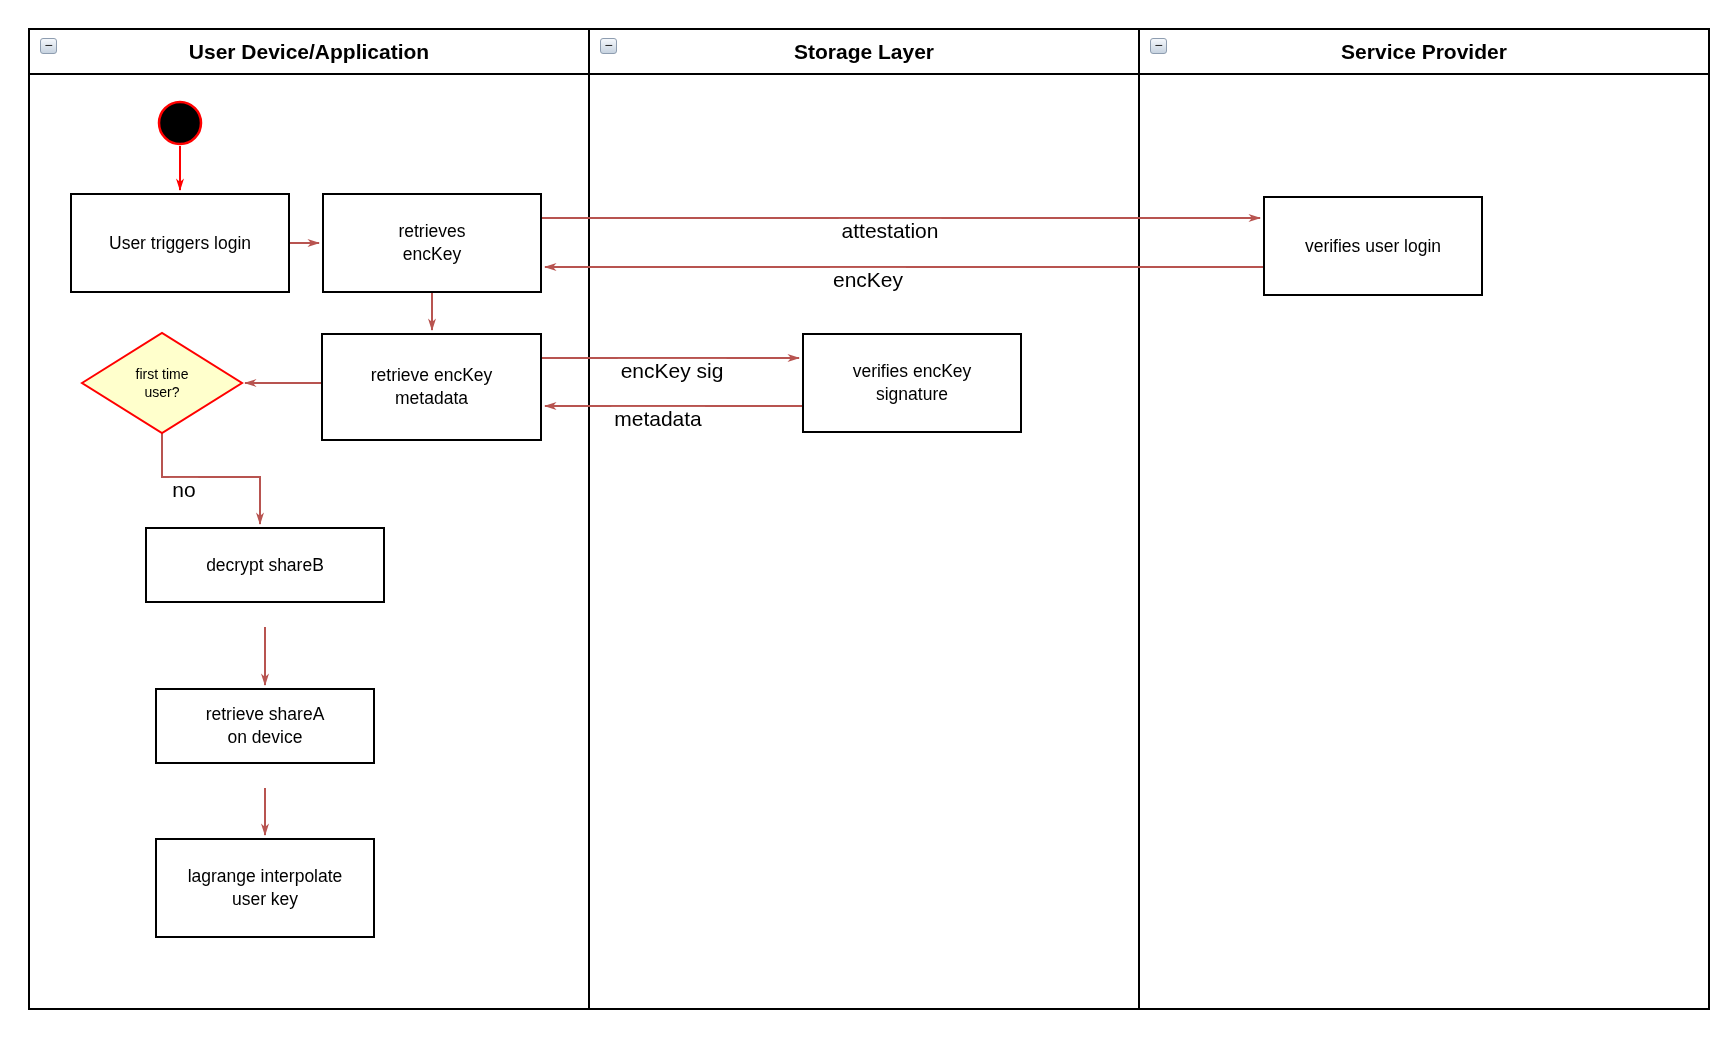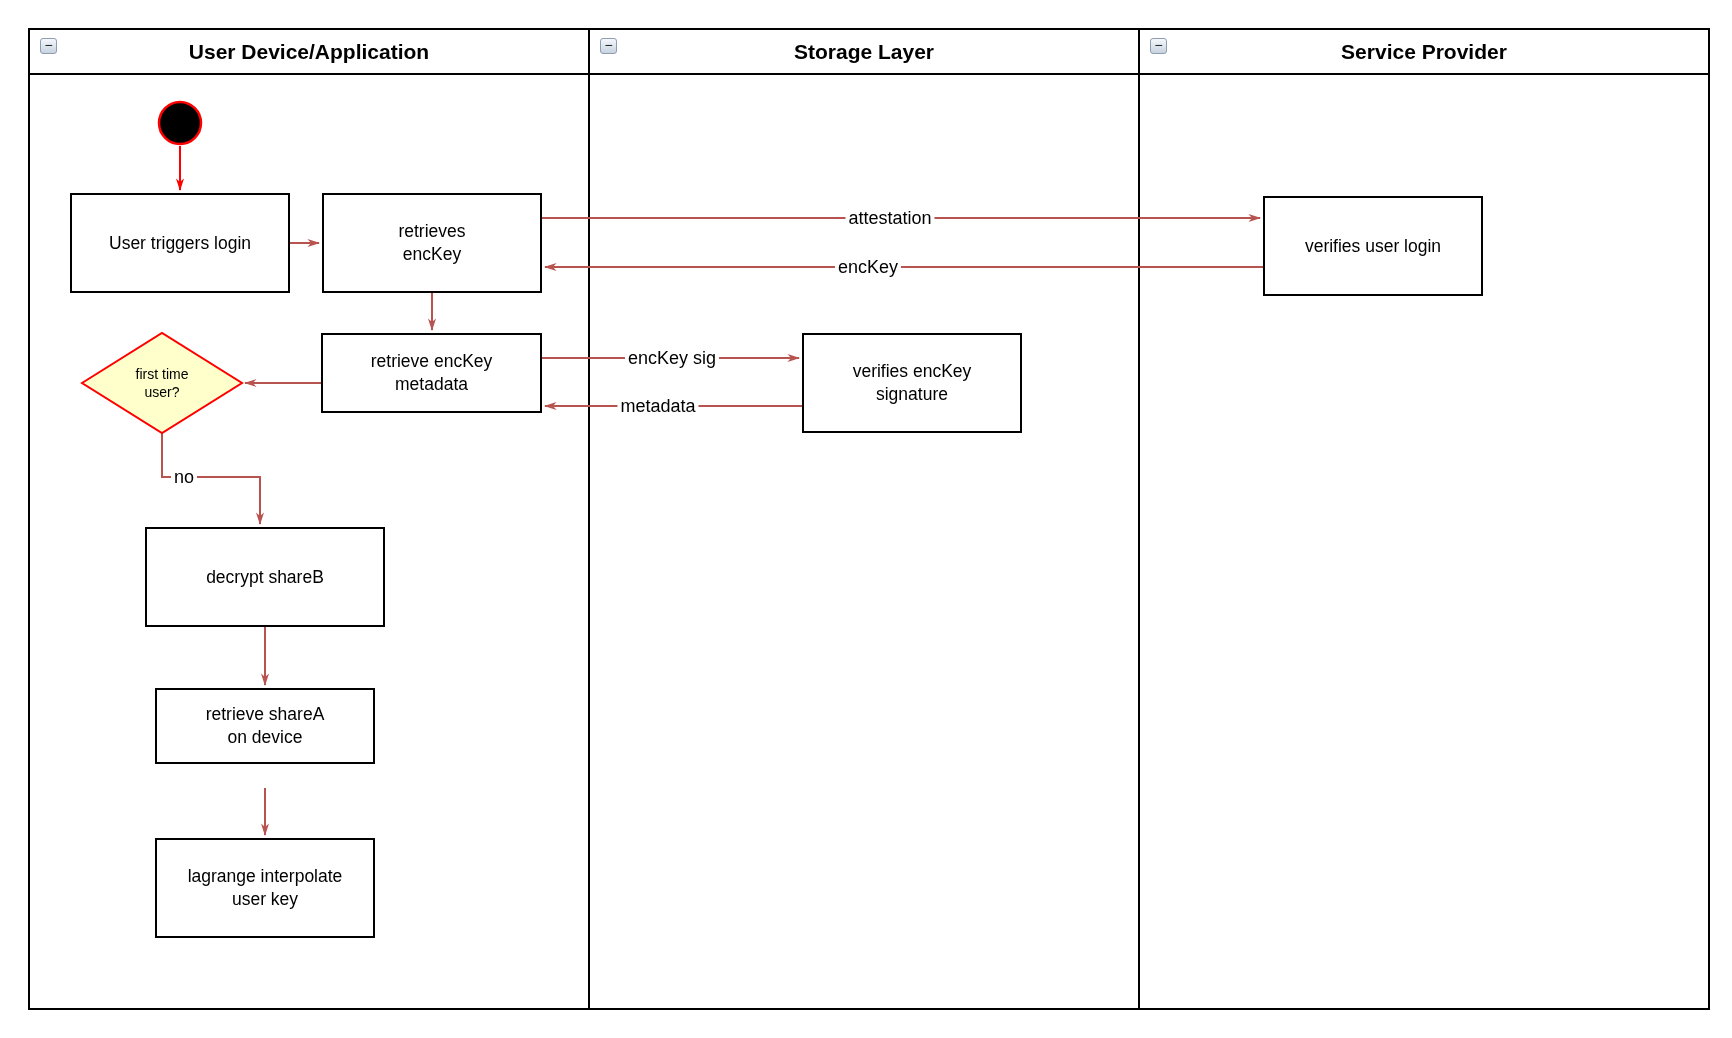--- a/index.html
+++ b/index.html
@@ -30,35 +30,35 @@
     box-sizing:border-box;cursor:pointer;
   }
   
   .node{
     position:absolute;background:#fff;border:2px solid #000;box-sizing:border-box;
     display:flex;align-items:center;justify-content:center;text-align:center;
     font-size:17.5px;line-height:1.3;white-space:pre-line;
   }
   .n-login{left:70px;top:193px;width:220px;height:100px;}
   .n-retrieves{left:322px;top:193px;width:220px;height:100px;}
-  .n-metadata{left:321px;top:333px;width:221px;height:80px;}
-  .n-decrypt{left:145px;top:527px;width:240px;height:100px;}
+  .n-metadata{left:321px;top:333px;width:221px;height:108px;}
+  .n-decrypt{left:145px;top:527px;width:240px;height:76px;}
   .n-sharea{left:155px;top:688px;width:220px;height:76px;}
   .n-lagrange{left:155px;top:838px;width:220px;height:100px;}
   .n-verifysig{left:802px;top:333px;width:220px;height:100px;}
   .n-verifylogin{left:1263px;top:196px;width:220px;height:100px;}
   .decision-label{
     position:absolute;left:162px;top:383px;transform:translate(-50%,-50%);
     text-align:center;font-size:14px;line-height:1.25;white-space:pre-line;
     background:transparent;
   }
   
   .edge-label{
     position:absolute;transform:translate(-50%,-50%);
-    background:#fff;padding:0 3px;font-size:18px;line-height:1.15;white-space:nowrap;
+    background:#fff;padding:0 3px;font-size:21px;line-height:1.15;white-space:nowrap;margin-top:13px;
   }
   .el-attestation{left:890px;top:218px;}
   .el-enckey{left:868px;top:267px;}
   .el-enckeysig{left:672px;top:358px;}
   .el-metadata{left:658px;top:406px;}
   .el-no{left:184px;top:477px;}
   svg.edges{position:absolute;left:0;top:0;}
 </style>
 </head>
 <body>

